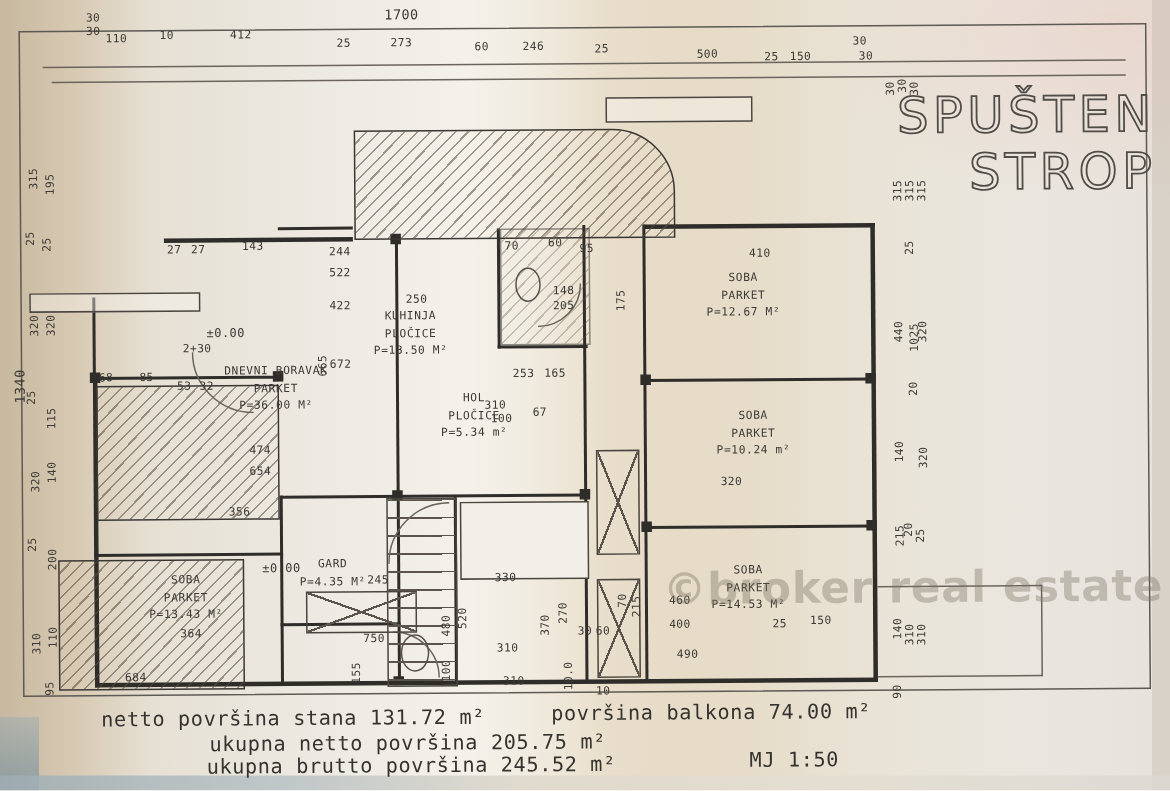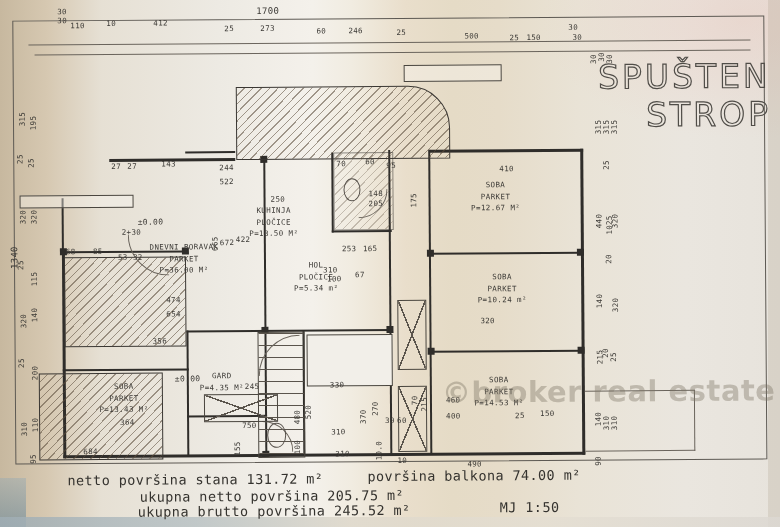--- a/index.html
+++ b/index.html
@@ -210,21 +210,21 @@
         <span class="dim" style="left: 590px; top: 416px; transform: rotate(-90deg);">140</span>
         <span class="dim" style="left: 598px; top: 420px; transform: rotate(-90deg);">310</span>
         <span class="dim" style="left: 606px; top: 420px; transform: rotate(-90deg);">310</span>
         <span class="dim" style="left: 592px; top: 458px; transform: rotate(-90deg);">90</span>
         <span class="dim" style="left: 112px; top: 160px;">27</span>
         <span class="dim" style="left: 128px; top: 160px;">27</span>
         <span class="dim" style="left: 162px; top: 158px;">143</span>
         <span class="dim" style="left: 220px; top: 162px;">244</span>
         <span class="dim" style="left: 220px; top: 176px;">522</span>
         <span class="dim" style="left: 220px; top: 189px; margin-top: 48px;">672</span>
-        <span class="dim" style="left: 236px; top: 198px; margin-top: 36px;">422</span>
+        <span class="dim" style="left: 220px; top: 198px;">422</span>
         <span class="dim" style="left: 271px; top: 194px;">250</span>
         <span class="dim" style="left: 369px; top: 189px;">148</span>
         <span class="dim" style="left: 369px; top: 199px;">205</span>
         <span class="dim" style="left: 387px; top: 161px;">95</span>
         <span class="dim" style="left: 366px; top: 157px;">60</span>
         <span class="dim" style="left: 337px; top: 159px;">70</span>
         <span class="dim" style="left: 407px; top: 196px; transform: rotate(-90deg);">175</span>
         <span class="dim" style="left: 138px; top: 216px; font-size: 8px;">±0.00</span>
         <span class="dim" style="left: 122px; top: 226px;">2+30</span>
         <span class="dim" style="left: 66px; top: 245px;">68</span>
@@ -257,21 +257,21 @@
         <span class="dim" style="left: 367px; top: 404px; transform: rotate(-90deg);">270</span>
         <span class="dim" style="left: 289px; top: 442px; transform: rotate(-90deg);">100</span>
         <span class="dim" style="left: 368px; top: 446px; transform: rotate(-90deg);">10.0</span>
         <span class="dim" style="left: 384px; top: 416px;">30</span>
         <span class="dim" style="left: 396px; top: 416px;">60</span>
         <span class="dim" style="left: 396px; top: 456px;">10</span>
         <span class="dim" style="left: 409px; top: 396px; transform: rotate(-90deg);">70</span>
         <span class="dim" style="left: 416px; top: 400px; transform: rotate(-90deg);">215</span>
         <span class="dim" style="left: 445px; top: 396px; text-align: center;">460</span>
         <span class="dim" style="left: 445px; top: 412px;">400</span>
-        <span class="dim" style="left: 466px; top: 432px; margin-top: 28px;">490</span>
+        <span class="dim" style="left: 450px; top: 432px;">490</span>
         <span class="dim" style="left: 539px; top: 410px;">150</span>
         <span class="dim" style="left: 514px; top: 412px;">25</span>
       </div>
 
     <div class="title">
       <div>SPUŠTEN</div>
       <div>STROP</div>
     </div>
 
     <div class="watermark">©broker real estate</div>

